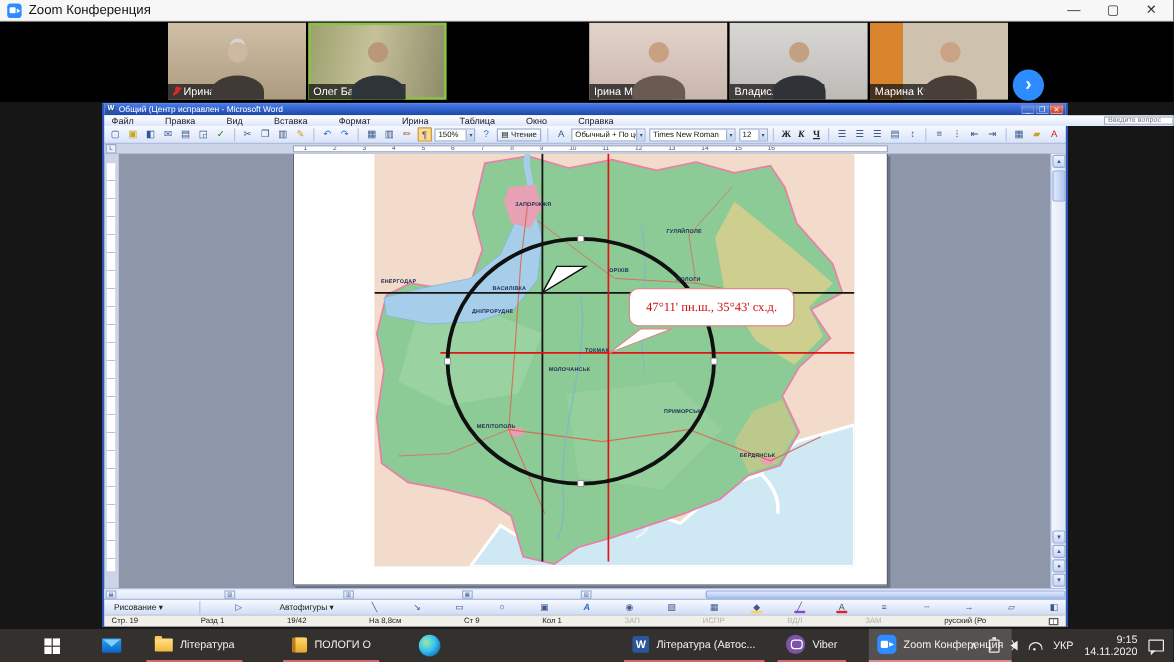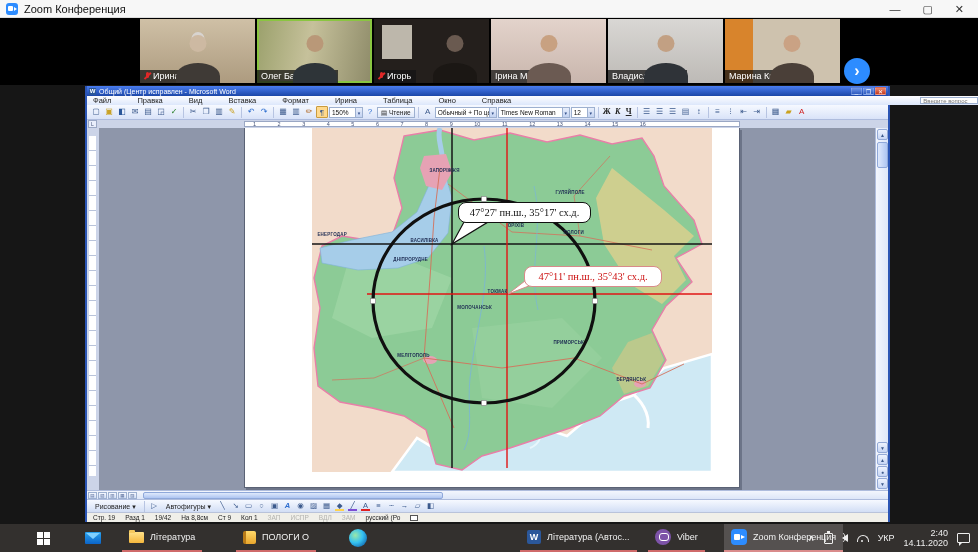--- a/index.html
+++ b/index.html
@@ -1,18 +1,18 @@
 <!DOCTYPE html>
 <html><head>
 <meta charset="utf-8">
 <style>
   *{margin:0;padding:0;box-sizing:border-box;}
   html,body{width:978px;height:552px;overflow:hidden;background:#000;}
   body{font-family:"Liberation Sans",sans-serif;position:relative;}
-  .abs{position:absolute;}
+  .abs{position:absolute;justify-content:space-between;}
 
   
   #zoom-titlebar{left:0;top:0;width:978px;height:18px;background:#f7f7f7;border-bottom:1px solid #ddd;display:flex;align-items:center;padding:0 6px;}
   #zoom-app-icon{width:12px;height:12px;border-radius:3px;background:#2d8cff;position:relative;margin-right:6px;}
   #zoom-app-icon::before{content:"";position:absolute;left:2px;top:3.5px;width:5px;height:5px;background:#fff;border-radius:1px;}
   #zoom-app-icon::after{content:"";position:absolute;left:7.5px;top:4px;border-left:3px solid #fff;border-top:2px solid transparent;border-bottom:2px solid transparent;}
   #zoom-title{font-size:11px;color:#111;}
   #zoom-win-controls{margin-left:auto;display:flex;gap:22px;padding-right:8px;color:#333;font-size:11px;}
   #zoom-win-controls span{line-height:18px;}
 
@@ -70,21 +70,21 @@
   #ruler-tab{position:absolute;left:1px;top:0;width:9px;height:8px;background:#e9eefb;border:1px solid #9aa7c4;font-size:5px;line-height:7px;text-align:center;color:#44537a;}
 
   #doc-area{left:0;top:42px;width:801px;height:362px;background:#8e96aa;overflow:hidden;}
   #v-ruler{position:absolute;left:0;top:0;width:12px;height:362px;background:#ccd4e8;}
   #v-ruler::before{content:"";position:absolute;left:2px;top:8px;width:7px;height:340px;background:repeating-linear-gradient(#fff 0 14px,#b9c3da 14px 15px);}
   #page{position:absolute;left:157px;top:0;width:496px;height:360px;background:#fff;border:1px solid #5a6275;border-top:none;box-shadow:2px 2px 0 #6c7488;}
   #map{position:absolute;left:67px;top:0;width:400px;height:344px;background:#f2dbca;}
   .citylab{position:absolute;font-size:4.5px;font-weight:bold;color:#1d2b52;white-space:nowrap;transform:translate(-2%,0);letter-spacing:.2px;}
   .callout{position:absolute;background:#fff;border-radius:8px;display:flex;align-items:center;justify-content:center;font-family:"Liberation Serif",serif;font-size:10.5px;white-space:nowrap;}
   #callout-top{left:146px;top:74px;width:133px;height:21px;border:1.6px solid #111;color:#111;}
-  #callout-bottom{left:212px;top:138px;width:138px;height:21px;border:1.2px solid #d98a8a;color:#cc1111;}
+  #callout-bottom{left:212px;top:112px;width:138px;height:32px;border:1.2px solid #d98a8a;color:#cc1111;}
   #fig-caption{position:absolute;left:0;top:345px;width:100%;text-align:center;font-family:"Liberation Serif",serif;font-size:11px;color:#111;}
   #v-scroll{position:absolute;left:788px;top:0;width:13px;height:362px;background:linear-gradient(90deg,#f3f6fd,#dde6f8);border-left:1px solid #aebcdd;}
   .sbtn{width:11px;height:11px;margin:1px;background:linear-gradient(#eef3fe,#c6d5f4);border:1px solid #93a9d6;border-radius:2px;font-size:5px;color:#3c5a8c;text-align:center;line-height:10px;}
   #v-thumb{position:absolute;left:1px;top:14px;width:11px;height:26px;background:linear-gradient(90deg,#dfe9fc,#aec5f2);border:1px solid #8fa8da;border-radius:2px;}
   #v-scroll .cluster{position:absolute;left:0;bottom:0;}
 
   #h-scroll-row{left:0;top:404px;width:801px;height:9px;background:linear-gradient(#f3f6fd,#dde6f8);border-top:1px solid #aebcdd;display:flex;align-items:center;}
   .viewbtn{width:9px;height:7px;margin-left:1px;background:linear-gradient(#f5f8ff,#d3dff6);border:1px solid #9db0d0;font-size:4.5px;line-height:6px;text-align:center;color:#5a6f9c;}
   #h-thumb{margin-left:6px;width:300px;height:7px;background:linear-gradient(#dfe9fc,#aec5f2);border:1px solid #8fa8da;border-radius:2px;}
 
@@ -150,27 +150,20 @@
     <span class="vname">
         <span class="micoff"></span>
         <span>Ирина Донец</span>
       </span>
   </div>
   <div class="vtile v2 head active" style="left:257px">
     <span class="vname">
         <span>Олег Байтеряков</span>
       </span>
   </div>
-  <div class="vtile v3 head" style="left:374px">
-    <span class="vwindow"></span>
-    <span class="vname">
-        <span class="micoff"></span>
-        <span>Игорь</span>
-      </span>
-  </div>
   <div class="vtile v4 head" style="left:491px">
     <span class="vname">
         <span>Ірина Макєєва</span>
       </span>
   </div>
   <div class="vtile v5 head" style="left:608px">
     <span class="vname">
         <span>Владислав Гор...</span>
       </span>
   </div>
@@ -326,21 +319,20 @@
         <span class="citylab" style="left:196px;top:95px">ОРІХІВ</span>
         <span class="citylab" style="left:244px;top:62px">ГУЛЯЙПОЛЕ</span>
         <span class="citylab" style="left:252px;top:102px">ПОЛОГИ</span>
         <span class="citylab" style="left:176px;top:161px">ТОКМАК</span>
         <span class="citylab" style="left:146px;top:177px">МОЛОЧАНСЬК</span>
         <span class="citylab" style="left:86px;top:225px">МЕЛІТОПОЛЬ</span>
         <span class="citylab" style="left:242px;top:212px">ПРИМОРСЬК</span>
         <span class="citylab" style="left:305px;top:249px">БЕРДЯНСЬК</span>
 
         
-        <div class="callout" id="callout-top">47°27' пн.ш., 35°17' сх.д.</div>
         <div class="callout" id="callout-bottom">47°11' пн.ш., 35°43' сх.д.</div>
       </div>
 
     </div>
 
     <div id="v-scroll">
       <div class="sbtn">▲</div>
       <div id="v-thumb"></div>
       <div class="cluster">
         <div class="sbtn">▼</div>
@@ -438,18 +430,18 @@
     <span>Zoom Конференция</span>
   </div>
 
   <div id="tray">
     <span class="g">∧</span>
     <span class="ic-usb"></span>
     <span class="ic-spk"></span>
     <span class="ic-wifi"></span>
     <span class="g">УКР</span>
     <span id="clock">
-      <span>2:40</span>
+      <span>9:15</span>
       <span>14.11.2020</span>
     </span>
     <span class="ic-chat"></span>
   </div>
 </div>
 
 </body></html>

